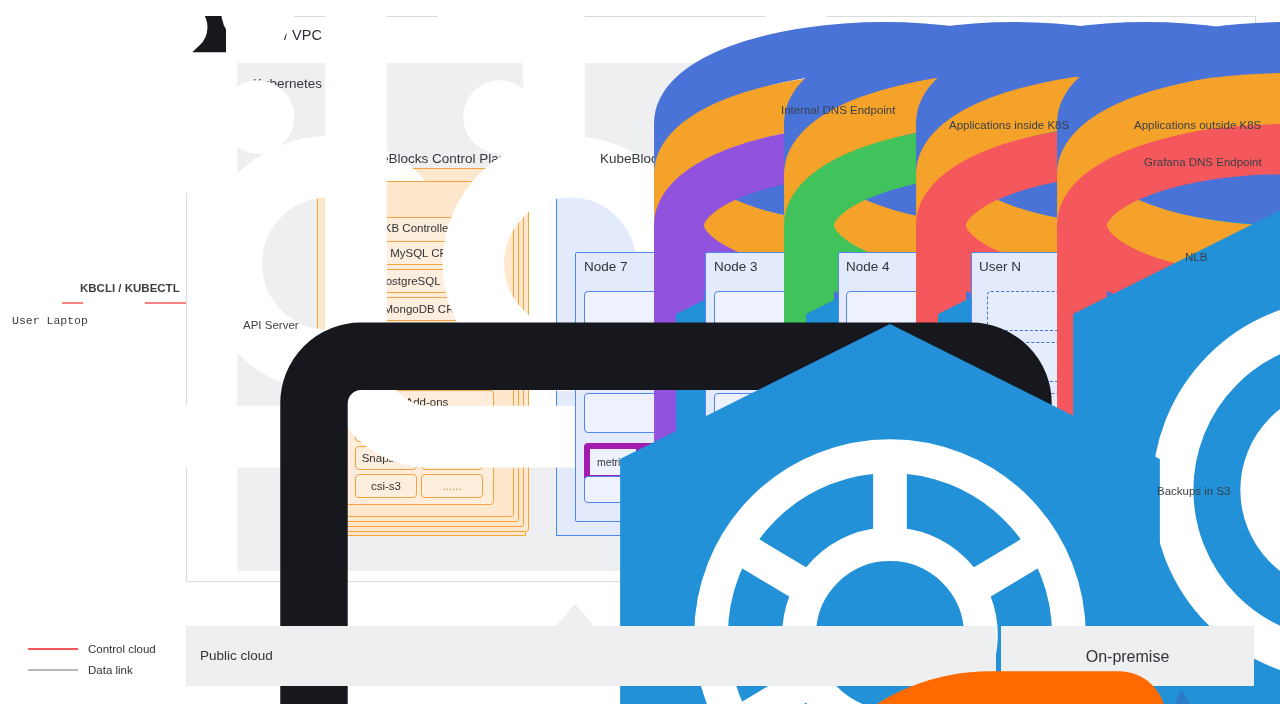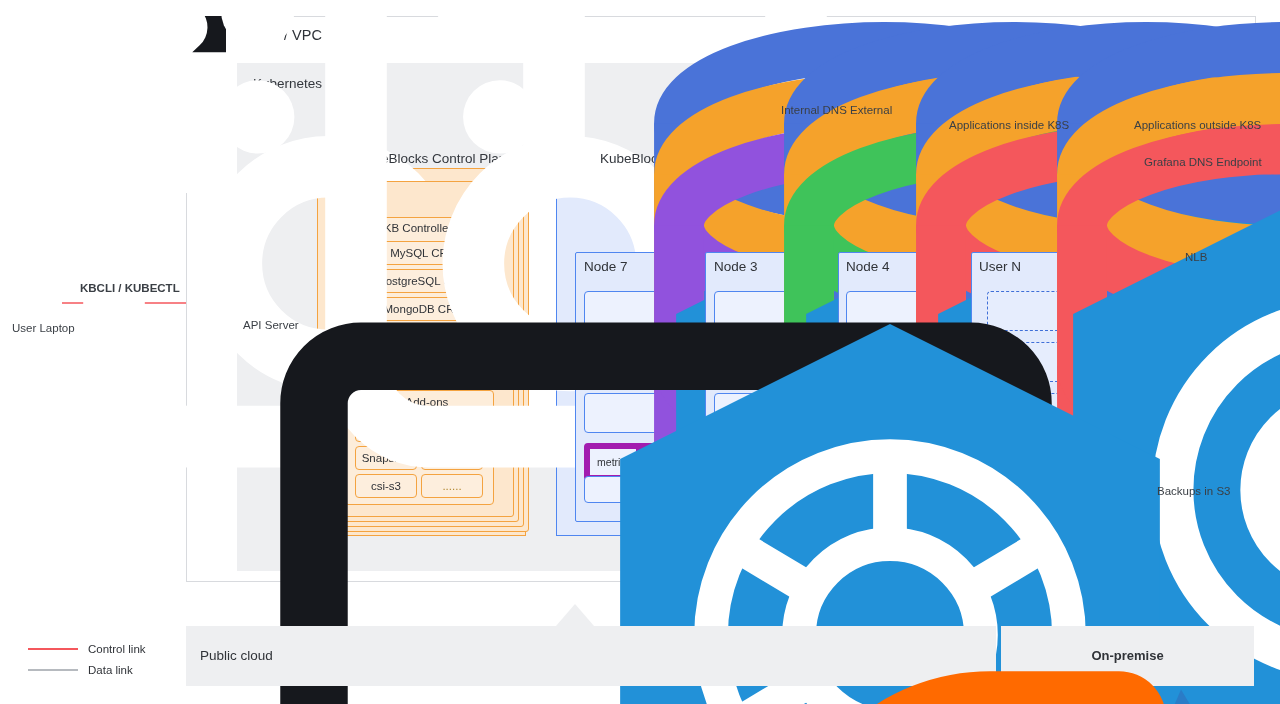--- a/index.html
+++ b/index.html
@@ -55,21 +55,21 @@
   .dbbox.ghost{border:1.6px dashed #3f6fd8;background:#e6edfd;}
   .smallbox{position:absolute;width:48px;height:26px;background:#edf2fe;border:6px solid #a21caf;border-radius:4px;
             display:flex;align-items:center;justify-content:center;font-size:10.5px;}
   .kubelet{position:absolute;width:100px;height:27px;background:#edf2fe;border:1px solid #4f86f0;border-radius:4px;
            display:flex;align-items:center;gap:7px;padding-left:9px;box-sizing:border-box;font-size:11px;}
 
   
   #cloud-bar{left:186px;top:626px;width:810px;height:60px;background:#eeeff1;}
   #onprem-bar{left:1001px;top:626px;width:253px;height:60px;background:#eeeff1;}
   #cloud-label{left:200px;top:648px;font-size:13.5px;}
-  #onprem-label{left:1001px;top:648px;width:253px;text-align:center;font-size:13px;font-weight:bold;}
+  #onprem-label{left:1001px;top:648px;width:253px;text-align:center;font-size:16px;}
 
   
   #legend{left:28px;top:638px;width:160px;}
   .lrow{display:flex;align-items:center;gap:10px;height:21px;}
   .lline{width:50px;height:0;border-top:2px solid;}
   .ltxt{font-size:11.5px;}
 
   svg{position:absolute;left:0;top:0;width:1280px;height:704px;overflow:visible;pointer-events:none;}
 </style>
 </head>
@@ -397,21 +397,21 @@
 
 </div>
 
 <div class="abs" style="left:26px;top:283px;width:38px;height:28px;">
   <svg width="38" height="28" viewBox="0 0 34 24" style="position:static">
     <rect x="5" y="2.5" width="24" height="15" rx="1.6" fill="none" stroke="#16181d" stroke-width="2.3"></rect>
     <path d="M1.5 21h31" stroke="#16181d" stroke-width="2.3" stroke-linecap="round"></path>
     <path d="M12 17.5h10" stroke="#16181d" stroke-width="2.3"></path>
   </svg>
 </div>
-<div class="abs lbl-sm" style="left:12px;top:322px;">User Laptop</div>
+<div class="abs lbl-sm" style="left:12px;top:314px;font-family:Liberation Mono, monospace;">User Laptop</div>
 <div class="abs lbl-sm" style="left:80px;top:282px;font-weight:bold;">KBCLI / KUBECTL</div>
 
 <div class="abs" style="left:250px;top:283px;width:38px;height:40px;">
   <svg width="38" height="40" viewBox="0 0 24 24" style="position:static">
     <path d="M12 1.4 21.2 6v12L12 22.6 2.8 18V6z" fill="#2291d8"></path>
     <g fill="none" stroke="#fff" stroke-width="1.15">
       <circle cx="12" cy="12" r="3.1"></circle>
         <circle cx="12" cy="12" r="6.1"></circle>
       <path d="M12 5.9v2.9M12 15.1v2.9M6.7 8.9l2.5 1.5M14.8 13.6l2.5 1.5M6.7 15.1l2.5-1.5M14.8 10.4l2.5-1.5"></path>
     </g>
@@ -421,21 +421,21 @@
 
 <div class="abs" style="left:994px;top:80px;">
   <svg width="36" height="36" viewBox="0 0 24 24" style="position:static">
     <rect x="2.5" y="2.5" width="7.4" height="7.4" rx="1.3" fill="none" stroke="#2e3238" stroke-width="2"></rect>
     <rect x="14.1" y="2.5" width="7.4" height="7.4" rx="1.3" fill="none" stroke="#2e3238" stroke-width="2"></rect>
     <rect x="2.5" y="14.1" width="7.4" height="7.4" rx="1.3" fill="none" stroke="#2e3238" stroke-width="2"></rect>
     <path d="M14.1 14.8h7.4M14.1 18h7.4M14.1 21.2h7.4" stroke="#2e3238" stroke-width="2" stroke-linecap="round"></path>
   </svg>
 </div>
 <div class="abs lbl-sm" style="left:949px;top:119px;">Applications inside K8S</div>
-<div class="abs lbl-sm" style="left:781px;top:104px;">Internal DNS External</div>
+<div class="abs lbl-sm" style="left:781px;top:104px;">Internal DNS Endpoint</div>
 
 <div class="abs" style="left:1177px;top:80px;">
   <svg width="36" height="36" viewBox="0 0 24 24" style="position:static">
     <rect x="2.5" y="2.5" width="7.4" height="7.4" rx="1.3" fill="none" stroke="#2e3238" stroke-width="2"></rect>
     <rect x="14.1" y="2.5" width="7.4" height="7.4" rx="1.3" fill="none" stroke="#2e3238" stroke-width="2"></rect>
     <rect x="2.5" y="14.1" width="7.4" height="7.4" rx="1.3" fill="none" stroke="#2e3238" stroke-width="2"></rect>
     <path d="M14.1 14.8h7.4M14.1 18h7.4M14.1 21.2h7.4" stroke="#2e3238" stroke-width="2" stroke-linecap="round"></path>
   </svg>
 </div>
 <div class="abs lbl-sm" style="left:1134px;top:119px;">Applications outside K8S</div>
@@ -507,19 +507,19 @@
 <div class="abs" style="left:914px;top:640px;width:42px;text-align:center;">
   <svg width="36" height="20" viewBox="0 0 36 20" style="position:static">
     <path d="M18 2c-2 3-3 7-2.4 11.5C13 11 10 6.5 7.5 4.2c-1.8 2.6-1.6 7 .8 9.6 2.2 2.4 6 3.6 9.7 3.6s7.5-1.2 9.7-3.6c2.4-2.6 2.6-7 .8-9.6C26 6.5 23 11 20.4 13.5 21 9 20 5 18 2z" fill="#e8312a"></path>
   </svg>
   
 </div>
 
 <div class="abs" id="legend">
   <div class="lrow">
     <div class="lline" style="border-color:#f4575c;"></div>
-    <div class="ltxt">Control link</div>
+    <div class="ltxt">Control cloud</div>
   </div>
   <div class="lrow">
     <div class="lline" style="border-color:#b6babf;"></div>
     <div class="ltxt">Data link</div>
   </div>
 </div>
 
 </body></html>

